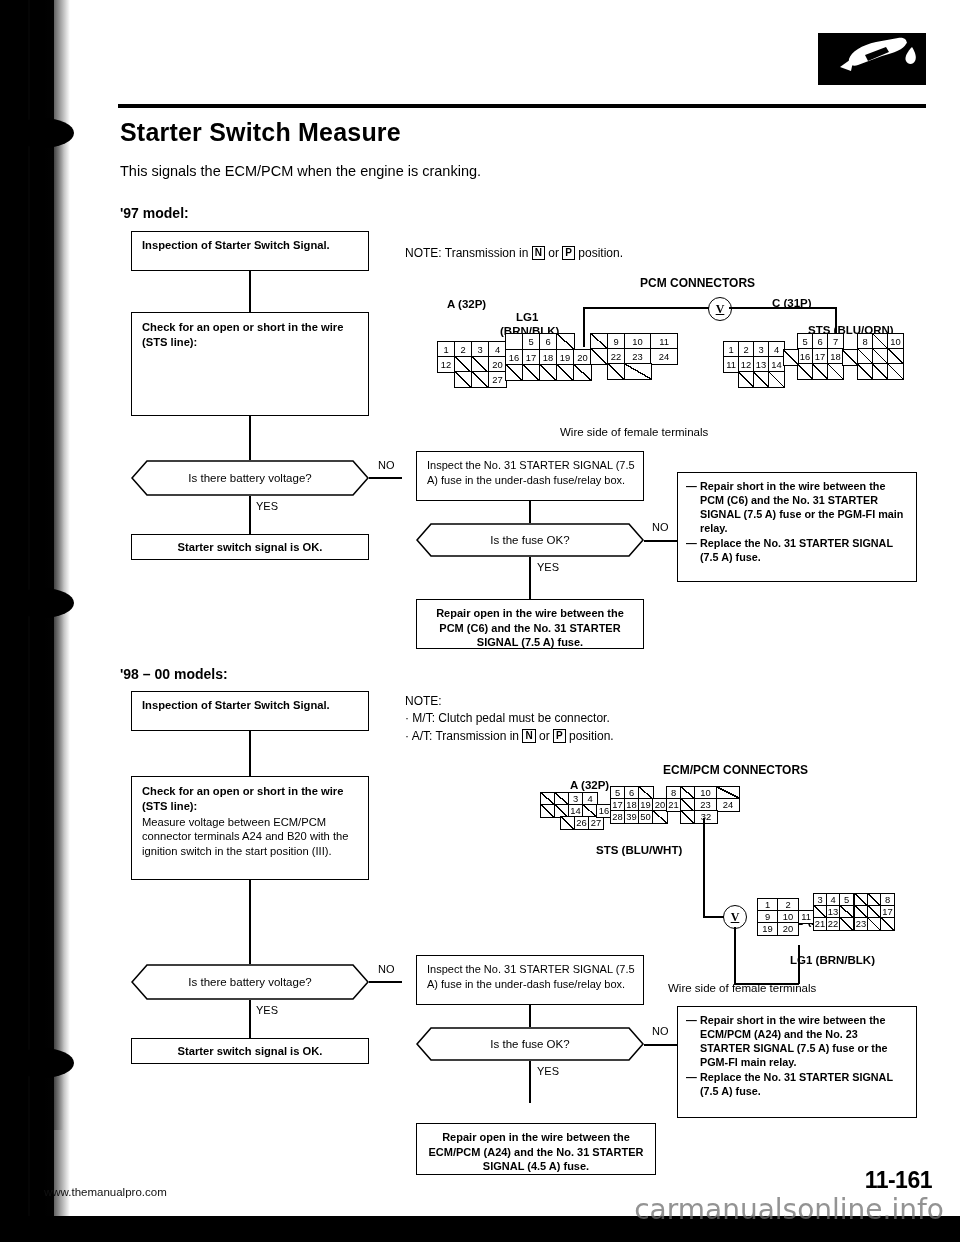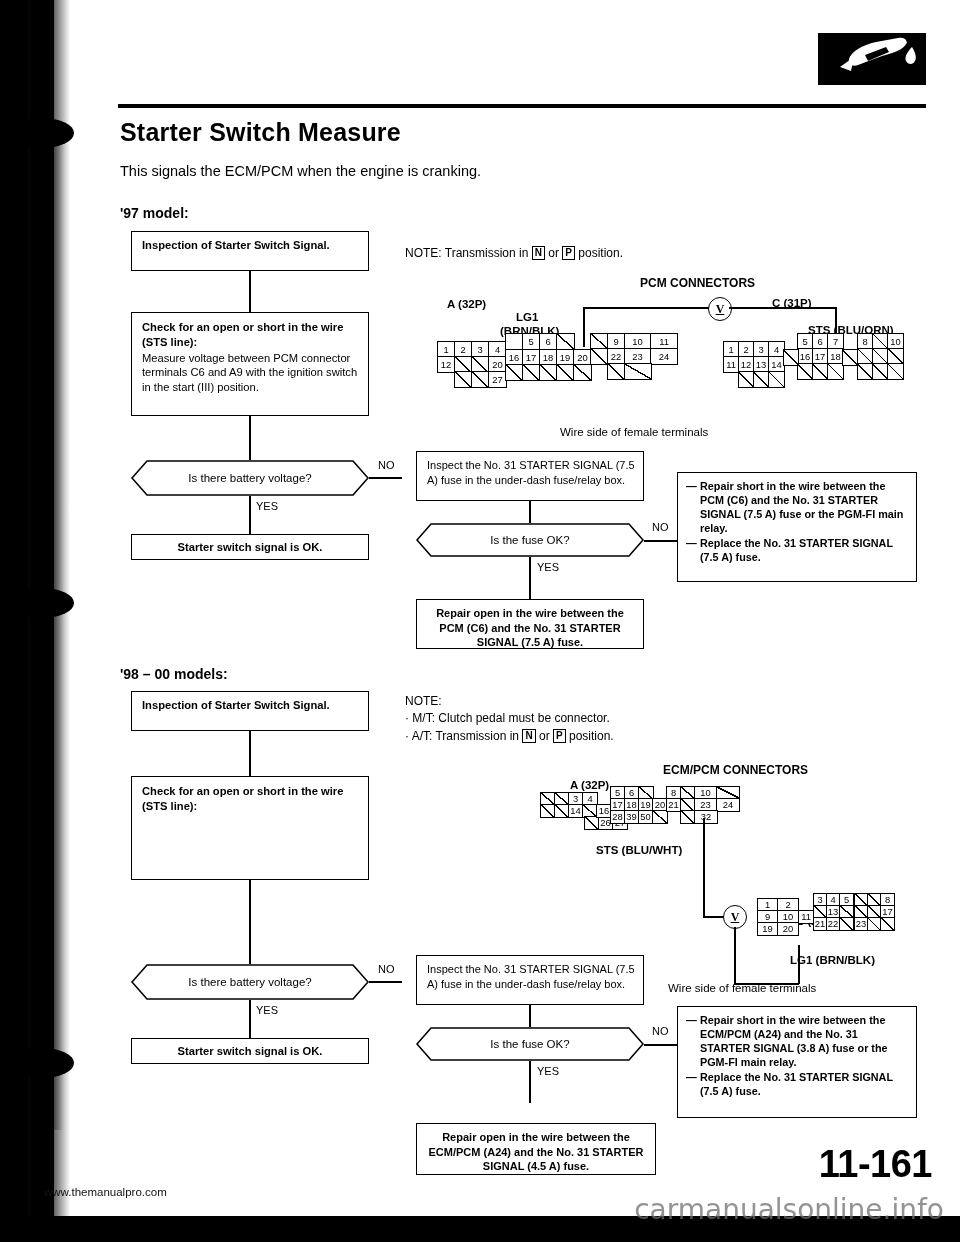--- a/index.html
+++ b/index.html
@@ -60,21 +60,21 @@
   .pincell.hatch::after{content:"";position:absolute;inset:0;
      background:linear-gradient(to top right,transparent calc(50% - .7px),#000 calc(50% - .7px),#000 calc(50% + .7px),transparent calc(50% + .7px));}
 
   .vmeter{position:absolute;border:1.7px solid #000;border-radius:50%;background:#fff;
      display:flex;align-items:center;justify-content:center;font-size:12px;font-weight:bold;
      font-family:"Liberation Serif", serif;}
   .vmeter span{text-decoration:underline;}
 
   
   #footer-url{position:absolute;left:44px;bottom:44px;font-size:11.5px;color:#111;}
-  #page-number{position:absolute;right:28px;bottom:56px;font-size:38px;font-weight:bold;letter-spacing:-.5px;}
+  #page-number{position:absolute;right:28px;bottom:48px;font-size:23px;font-weight:bold;letter-spacing:-.5px;}
   #watermark{position:absolute;right:16px;bottom:16px;font-size:28px;color:#6f6f6f;opacity:.75;
      font-family:"DejaVu Sans", sans-serif;}
 </style>
 </head>
 <body>
 
 <div id="scan-left-edge"></div>
 <div id="scan-spine"></div>
 <div id="scan-spine-taper"></div>
 <div id="scan-curl"></div>
@@ -111,21 +111,20 @@
 </div>
 
 <div class="box" style="left:131px;top:231px;width:238px;height:40px;">
   <div class="bx-inner b">Inspection of Starter Switch Signal.</div>
 </div>
 <div class="vline" style="left:249px;top:271px;height:41px;"></div>
 
 <div class="box" style="left:131px;top:312px;width:238px;height:104px;">
   <div class="bx-inner" style="padding-top:7px;">
     <div class="b">Check for an open or short in the wire (STS line):</div>
-    <div style="margin-top:1px;">Measure voltage between PCM connector terminals C6 and A9 with the ignition switch in the start (III) position.</div>
   </div>
 </div>
 <div class="vline" style="left:249px;top:416px;height:44px;"></div>
 
 <div class="diamond" style="left:131px;top:460px;width:238px;height:36px;">
   <svg class="dshape" viewBox="0 0 238 36" preserveAspectRatio="none">
     <polygon points="16,1 222,1 237,18 222,35 16,35 1,18" fill="#fff" stroke="#000" stroke-width="1.6"></polygon>
   </svg>
   <div class="dlabel">Is there battery voltage?</div>
 </div>
@@ -339,20 +338,21 @@
 </div>
 
 <div class="box" style="left:131px;top:691px;width:238px;height:40px;">
   <div class="bx-inner b">Inspection of Starter Switch Signal.</div>
 </div>
 <div class="vline" style="left:249px;top:731px;height:45px;"></div>
 
 <div class="box" style="left:131px;top:776px;width:238px;height:104px;">
   <div class="bx-inner" style="padding-top:7px;">
     <div class="b">Check for an open or short in the wire (STS line):</div>
+    <div style="margin-top:1px;">Measure voltage between ECM/PCM connector terminals A24 and B20 with the ignition switch in the start position (III).</div>
   </div>
 </div>
 <div class="vline" style="left:249px;top:880px;height:84px;"></div>
 
 <div class="diamond" style="left:131px;top:964px;width:238px;height:36px;">
   <svg class="dshape" viewBox="0 0 238 36" preserveAspectRatio="none">
     <polygon points="16,1 222,1 237,18 222,35 16,35 1,18" fill="#fff" stroke="#000" stroke-width="1.6"></polygon>
   </svg>
   <div class="dlabel">Is there battery voltage?</div>
 </div>
@@ -382,21 +382,21 @@
 <div class="edgelabel" style="left:537px;top:1065px;">YES</div>
 
 <div class="box" style="left:416px;top:1123px;width:240px;height:52px;">
   <div class="bx-inner b ctr" style="font-size:11px;padding:6px 6px;">Repair open in the wire between the ECM/PCM (A24) and the No. 31 STARTER SIGNAL (4.5 A) fuse.</div>
 </div>
 
 <div class="box" style="left:677px;top:1006px;width:240px;height:112px;">
   <div class="bx-inner b" style="font-size:10.8px;line-height:1.3;padding:6px 6px 6px 8px;">
     <div style="display:flex;">
         <span style="width:14px;flex:none;">—</span>
-      <span>Repair short in the wire between the ECM/PCM (A24) and the No. 31 STARTER SIGNAL (3.8 A) fuse or the PGM-FI main relay.</span>
+      <span>Repair short in the wire between the ECM/PCM (A24) and the No. 23 STARTER SIGNAL (7.5 A) fuse or the PGM-FI main relay.</span>
       </div>
     <div style="display:flex;margin-top:1px;">
         <span style="width:14px;flex:none;">—</span>
       <span>Replace the No. 31 STARTER SIGNAL (7.5 A) fuse.</span>
       </div>
   </div>
 </div>
 
 <div class="conn-title" style="left:663px;top:763px;">ECM/PCM CONNECTORS</div>
 <div class="conn-sub" style="left:570px;top:779px;">A (32P)</div>
@@ -412,21 +412,21 @@
       <div class="pincell" style="width:14px;height:12px;line-height:12px;">3</div>
       <div class="pincell" style="width:14px;height:12px;line-height:12px;">4</div>
     </div>
     <div class="pinline">
       <div class="pincell hatch" style="width:14px;height:12px;"></div>
       <div class="pincell hatch" style="width:14px;height:12px;"></div>
       <div class="pincell" style="width:14px;height:12px;line-height:12px;">14</div>
       <div class="pincell hatch" style="width:14px;height:12px;"></div>
     </div>
   </div>
-  <div class="pingrp" style="left:44px;top:24px;">
+  <div class="pingrp" style="left:20px;top:24px;">
     <div class="pinline">
       <div class="pincell hatch" style="width:14px;height:12px;"></div>
       <div class="pincell" style="width:14px;height:12px;line-height:12px;">26</div>
       <div class="pincell" style="width:14px;height:12px;line-height:12px;">27</div>
     </div>
   </div>
   <div class="pingrp" style="left:56px;top:12px;">
     <div class="pinline">
       <div class="pincell" style="width:14px;height:12px;line-height:12px;">16</div>
     </div>

